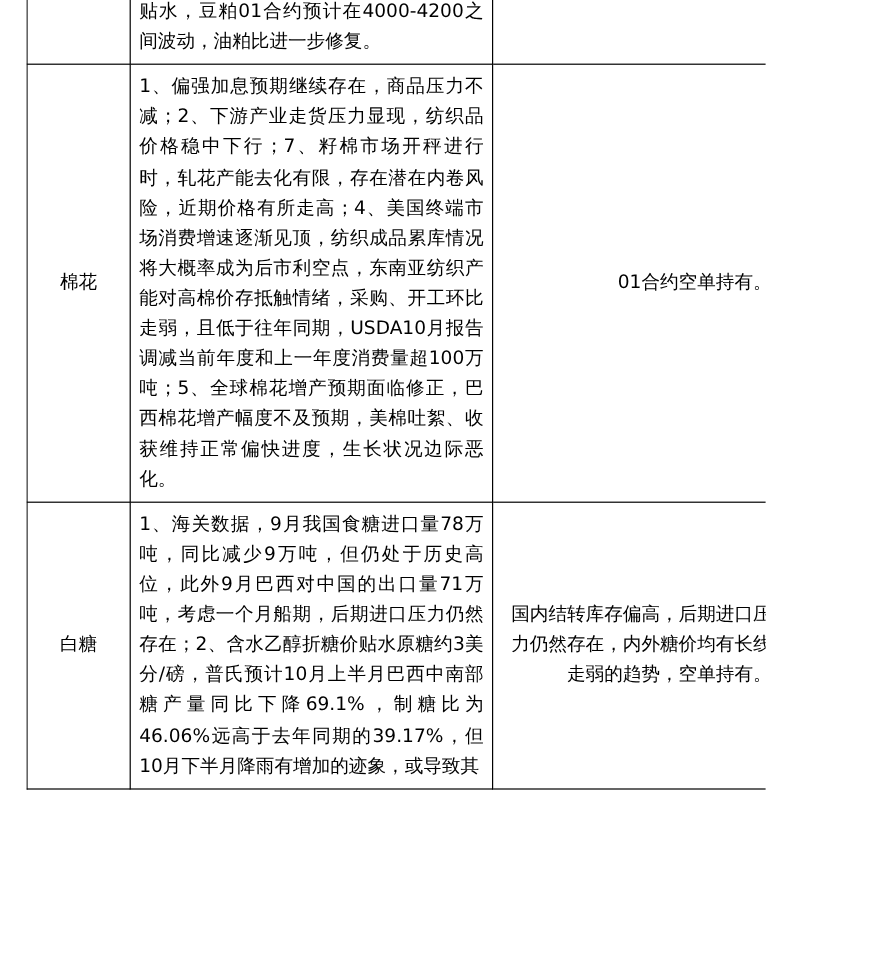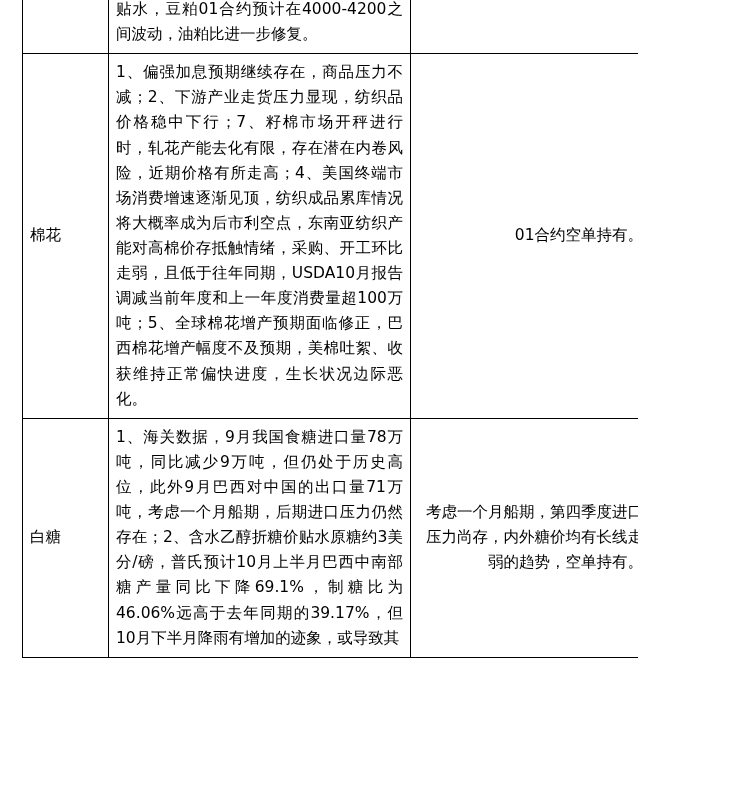--- a/index.html
+++ b/index.html
@@ -38,21 +38,21 @@
     color: #000000;
     word-wrap: break-word;
     overflow: hidden;
   }
   col.c-name { width: 86px; }
   col.c-logic { width: 302px; }
   col.c-strategy { width: 240px; }
   col.c-view { width: 62px; }
 
   td.cell-name {
-    text-align: left;
+    text-align: center;
     padding-left: 9px;
     white-space: nowrap;
   }
   td.cell-logic {
     text-align: justify;
     text-justify: inter-ideograph;
     vertical-align: top;
   }
   td.cell-strategy {
     text-align: right;
@@ -106,20 +106,20 @@
       </tr>
       <tr>
         <td class="cell-name">棉花</td>
         <td class="cell-logic">1、偏强加息预期继续存在，商品压力不减；2、下游产业走货压力显现，纺织品价格稳中下行；7、籽棉市场开秤进行时，轧花产能去化有限，存在潜在内卷风险，近期价格有所走高；4、美国终端市场消费增速逐渐见顶，纺织成品累库情况将大概率成为后市利空点，东南亚纺织产能对高棉价存抵触情绪，采购、开工环比走弱，且低于往年同期，USDA10月报告调减当前年度和上一年度消费量超100万吨；5、全球棉花增产预期面临修正，巴西棉花增产幅度不及预期，美棉吐絮、收获维持正常偏快进度，生长状况边际恶化。</td>
         <td class="cell-strategy">01合约空单持有。</td>
         <td class="cell-view">偏空</td>
       </tr>
       <tr class="row-clip-bottom">
         <td class="cell-name">白糖</td>
         <td class="cell-logic">1、海关数据，9月我国食糖进口量78万吨，同比减少9万吨，但仍处于历史高位，此外9月巴西对中国的出口量71万吨，考虑一个月船期，后期进口压力仍然存在；2、含水乙醇折糖价贴水原糖约3美分/磅，普氏预计10月上半月巴西中南部糖产量同比下降69.1%，制糖比为46.06%远高于去年同期的39.17%，但10月下半月降雨有增加的迹象，或导致其</td>
-        <td class="cell-strategy">考虑一个月船期，第四季度进口压力尚存，内外糖价均有长线走弱的趋势，空单持有。</td>
+        <td class="cell-strategy">国内结转库存偏高，后期进口压力仍然存在，内外糖价均有长线走弱的趋势，空单持有。</td>
         <td class="cell-view">中性</td>
       </tr>
     </tbody>
   </table>
   <div class="spacer-left"></div>
   <div class="spacer-right"></div>
 </div>
 
 </body></html>

